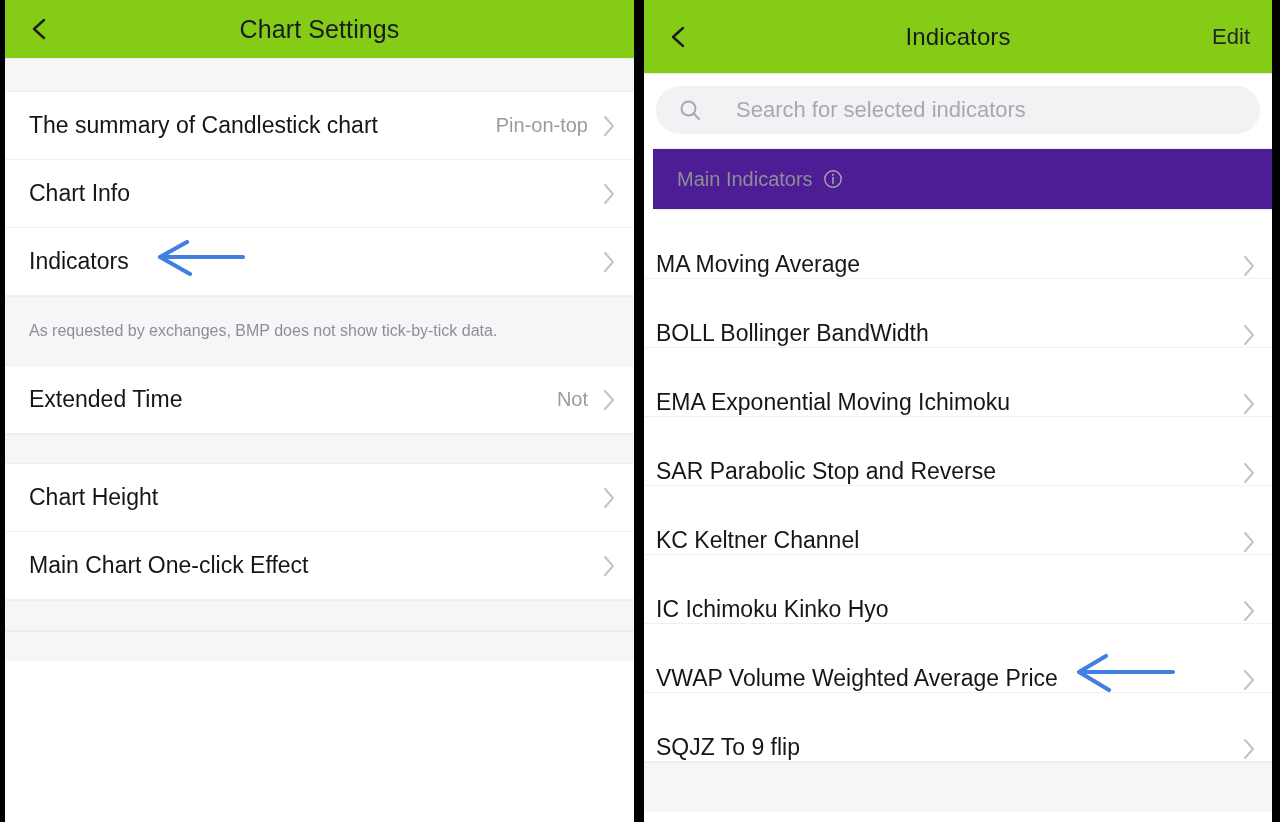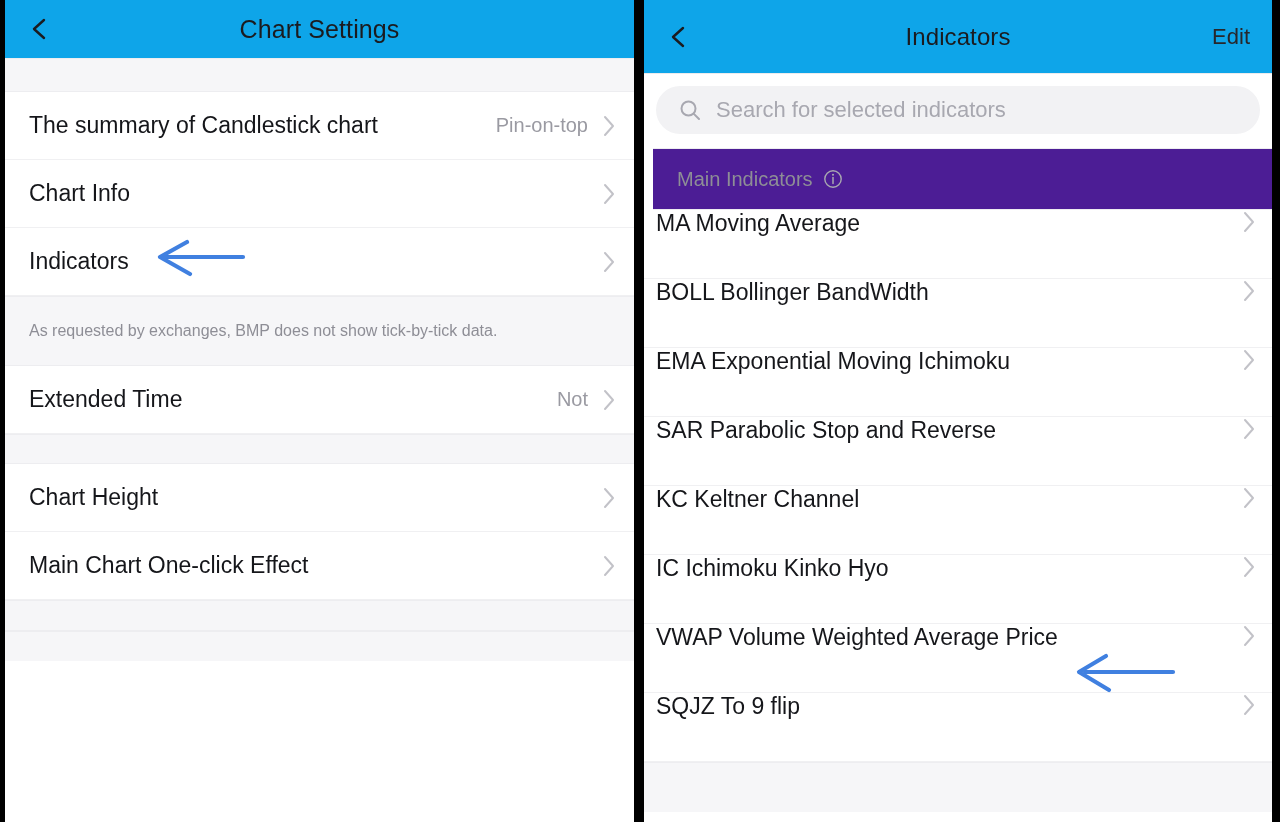--- a/index.html
+++ b/index.html
@@ -51,21 +51,21 @@
     width: 628px;
     height: 822px;
     background: #ffffff;
     overflow: hidden;
   }
 
   
   .nav-header {
     position: relative;
     height: 58px;
-    background: #0ea5e9;
+    background: #84cc16;
     display: flex;
     align-items: center;
     padding: 0 22px;
   }
   .panel-right .nav-header {
     height: 74px;
     border-bottom: 1px solid #ebebed;
   }
 
   .back-chevron {
@@ -189,20 +189,21 @@
     background: #ffffff;
     padding: 12px 12px 14px 12px;
   }
   .search-pill {
     height: 48px;
     border-radius: 24px;
     background: #f2f2f4;
     display: flex;
     align-items: center;
     padding: 0 22px;
+    gap: 20px;
   }
   .search-icon {
     width: 24px;
     height: 24px;
     flex: 0 0 24px;
     margin-right: 14px;
   }
   .search-placeholder {
     font-size: 22px;
     color: #a8a8b0;
@@ -227,21 +228,21 @@
   .info-icon {
     width: 20px;
     height: 20px;
     flex: 0 0 20px;
   }
 
   .ind-row {
     height: 69px;
     background: #ffffff;
     display: flex;
-    align-items: flex-start;
+    align-items: flex-end;
     padding: 0 16px 0 12px;
     border-bottom: 1px solid #f0f0f2;
     position: relative;
   }
   .ind-label {
     font-size: 23px;
     color: #15161a;
     white-space: nowrap;
   }
 

